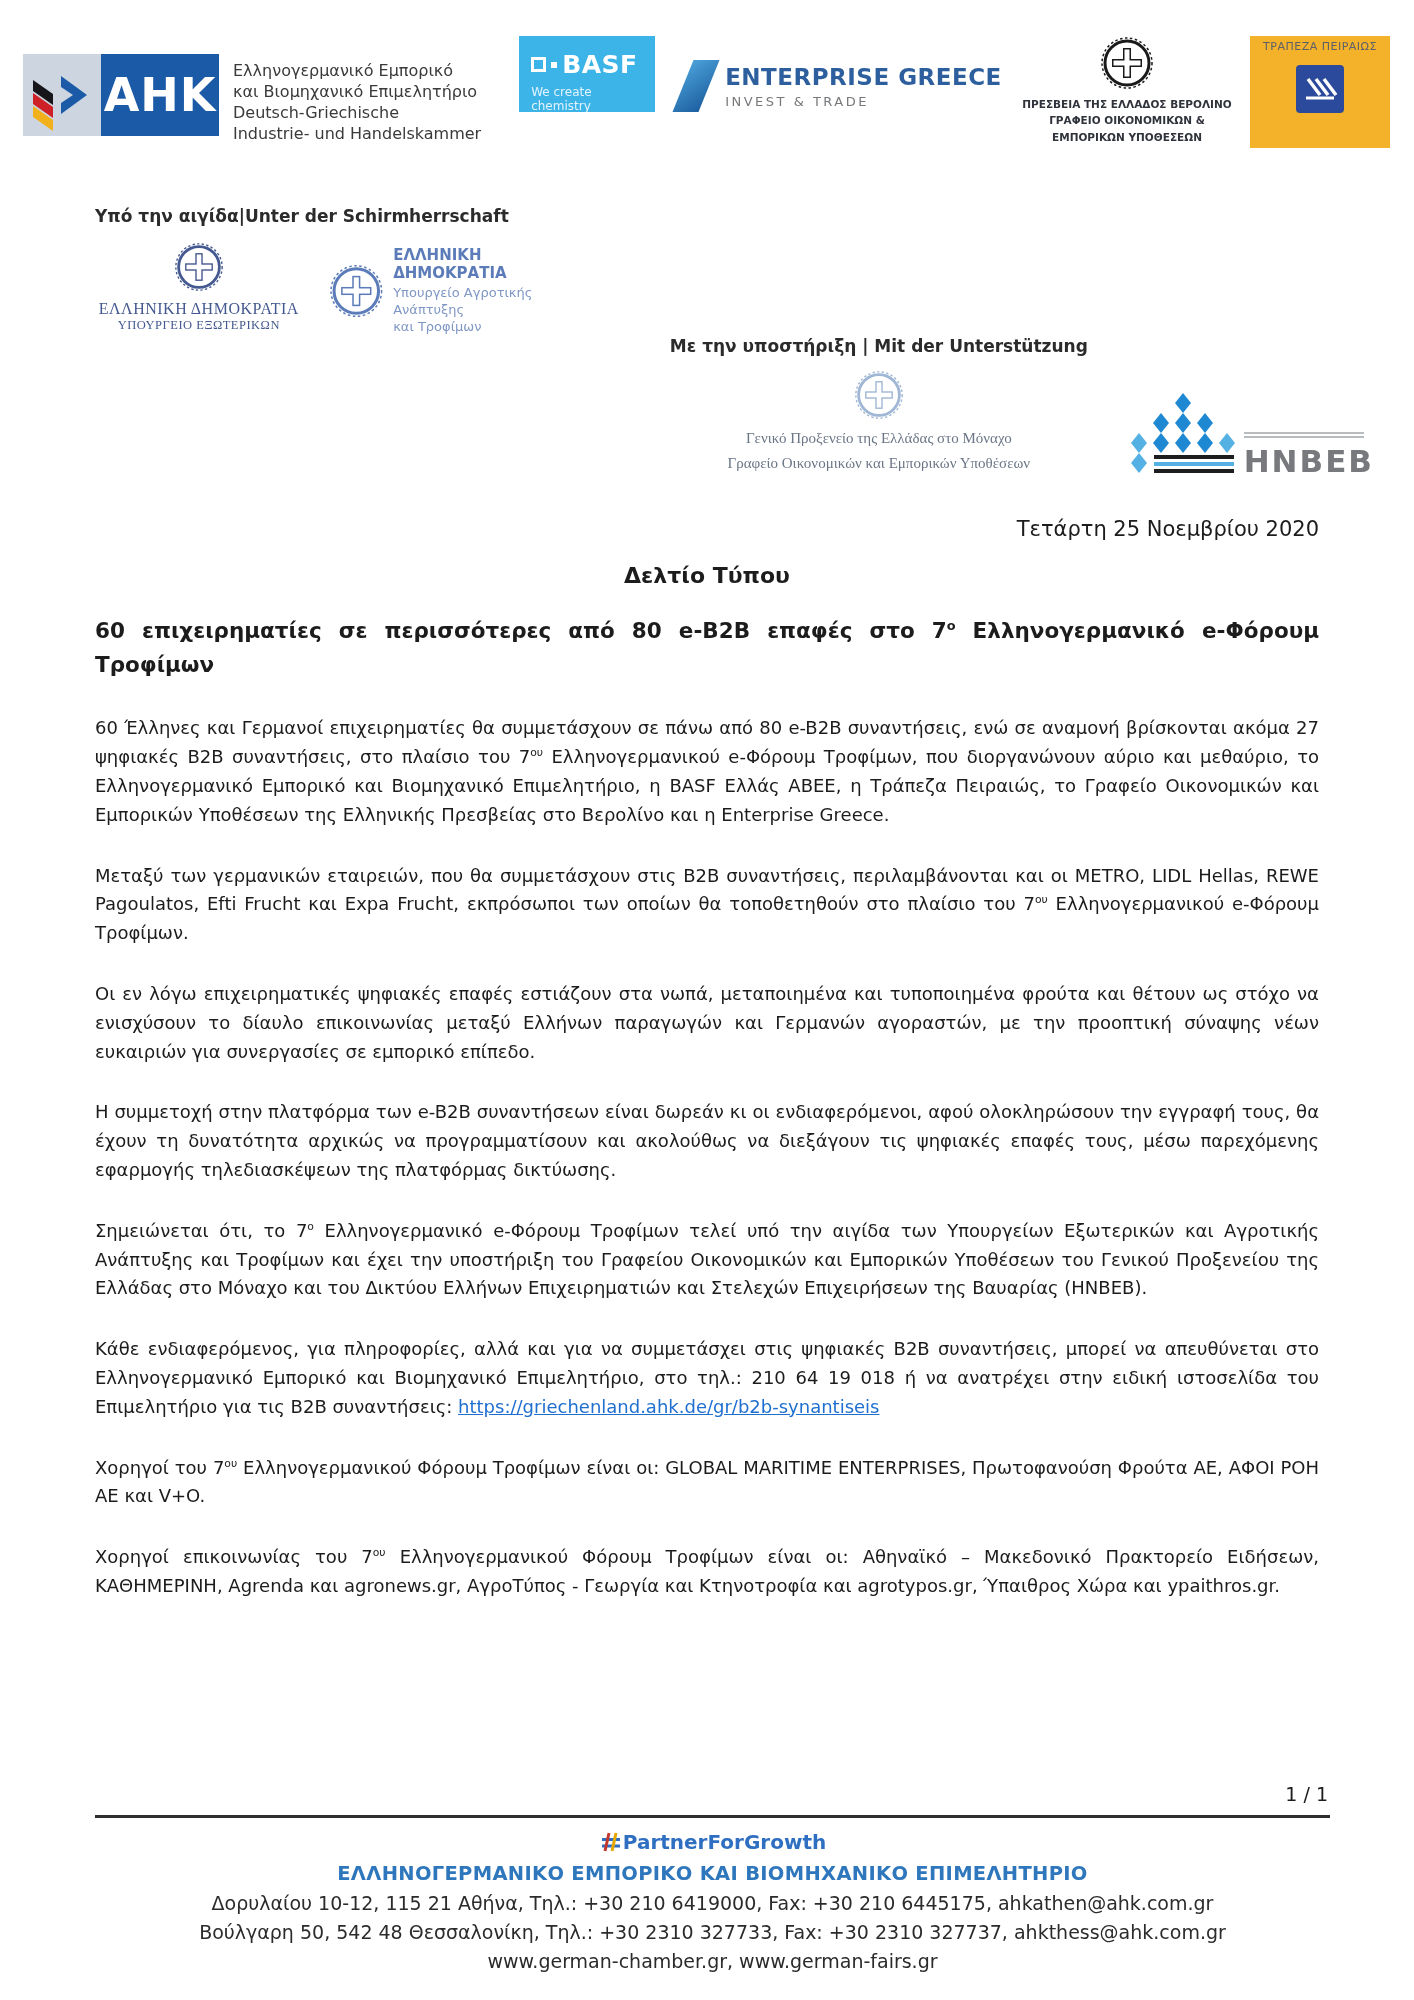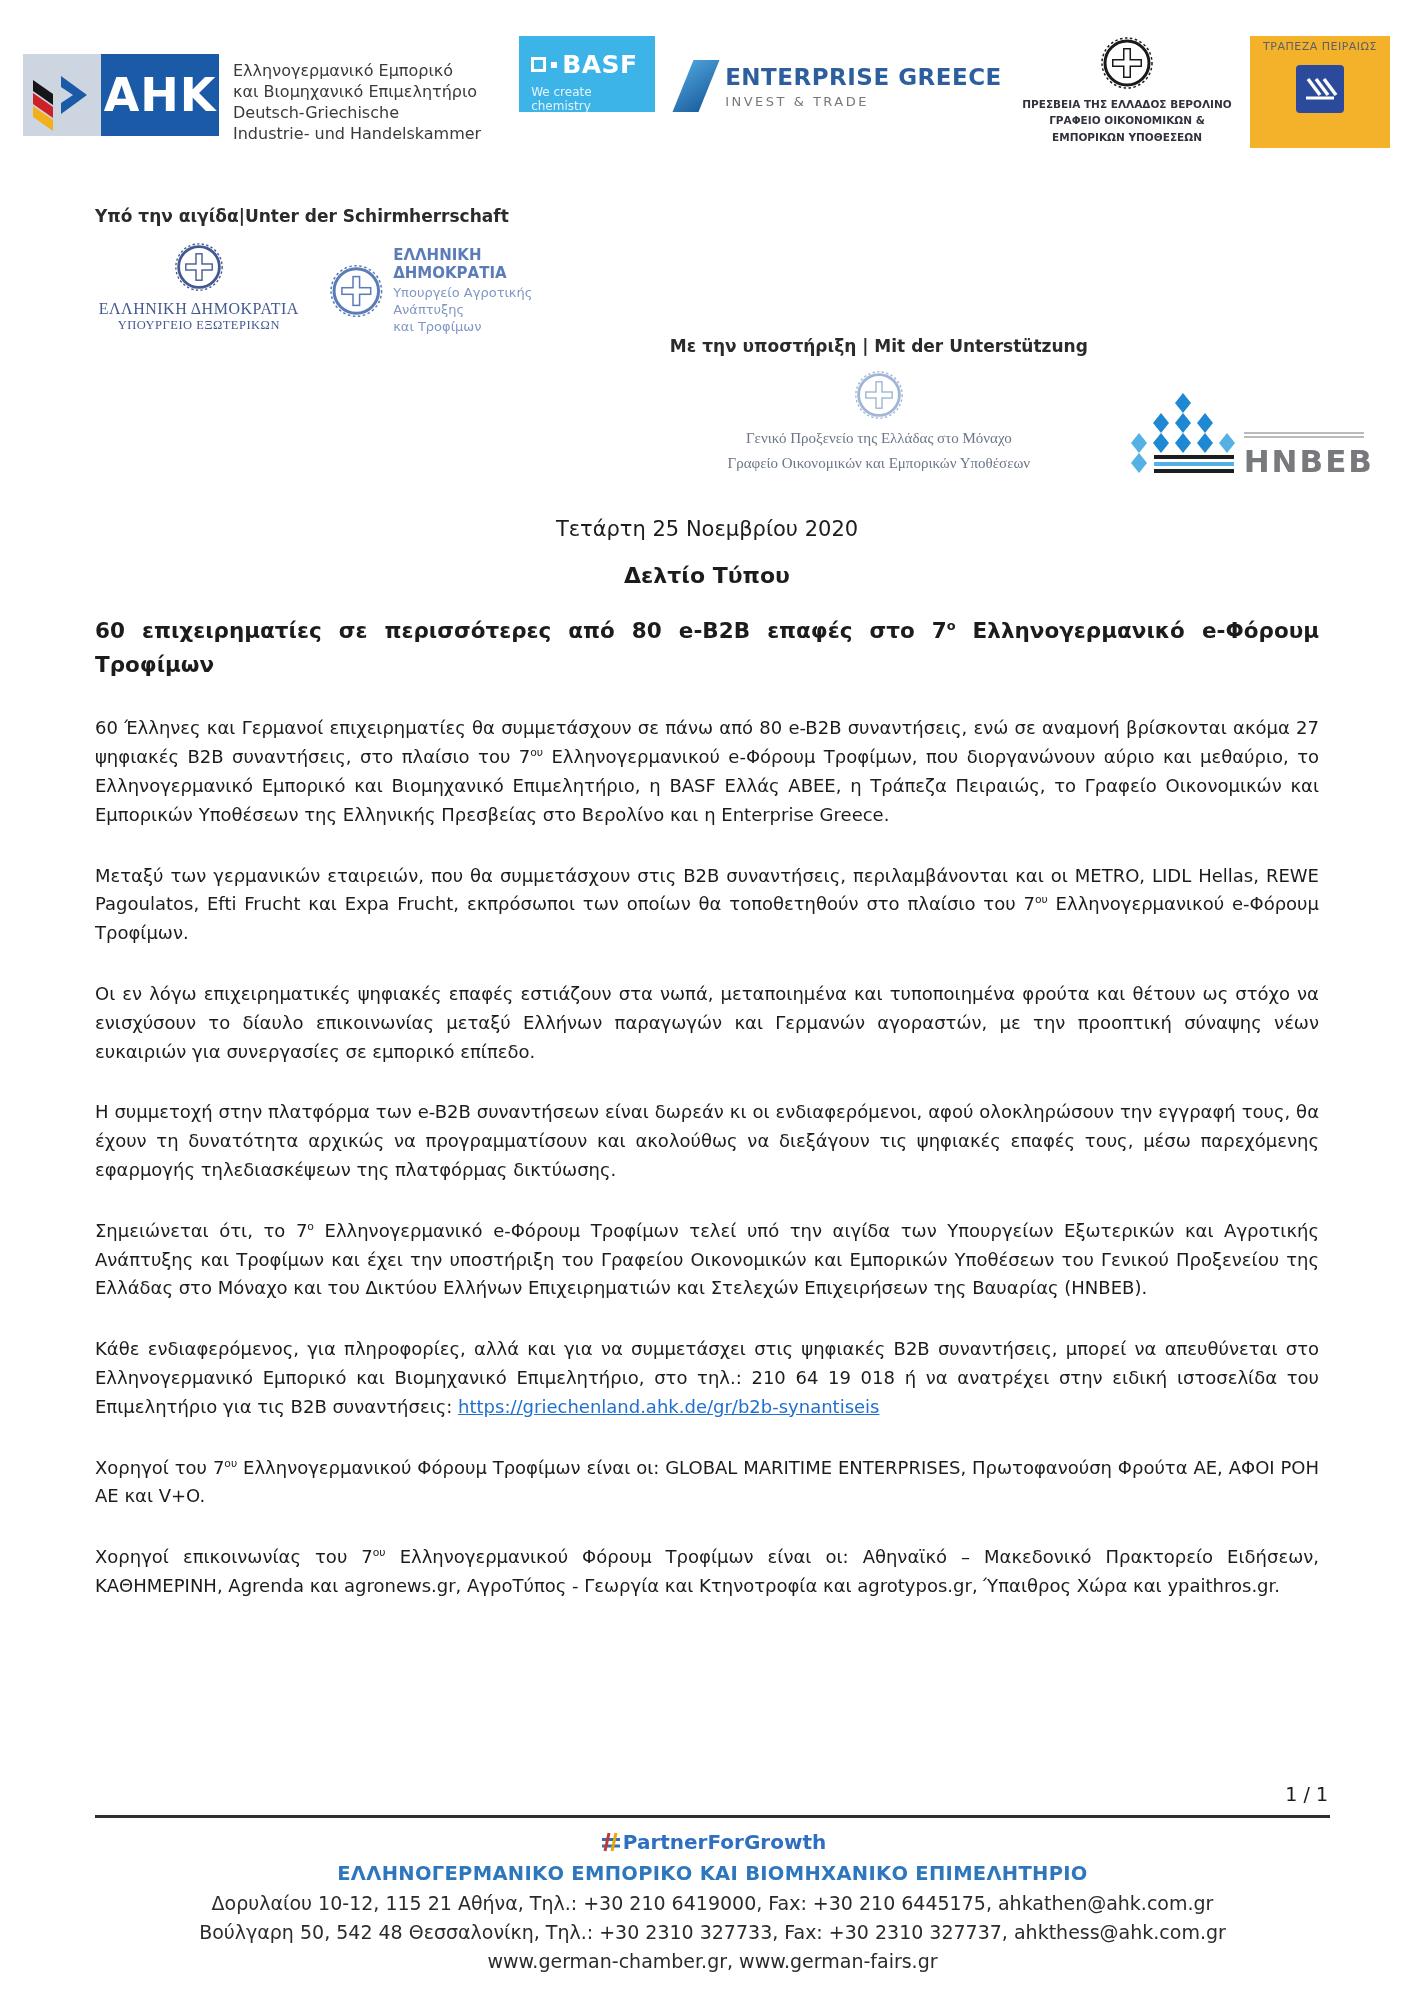--- a/index.html
+++ b/index.html
@@ -50,21 +50,21 @@
   .agri-line2 { font-size:13px; color:#7f97c4; margin-top:3px; line-height:1.3; }
   .support-inner { text-align:center; width:480px; }
   .consulate-emblem { margin:14px auto 6px auto; display:block; }
   .consulate-lines { font-family:"Liberation Serif","DejaVu Serif",serif; font-size:15px; color:#6b7687; line-height:1.7; }
   .hnbeb-block { margin-left:24px; margin-top:48px; display:flex; align-items:flex-end; }
   .hnbeb-text { color:#77797c; font-weight:bold; font-size:31px; letter-spacing:2px; line-height:1; margin-left:6px; }
   .hnbeb-caption { height:10px; margin-bottom:4px; margin-left:6px; }
   .hnbeb-caption div { height:2px; background:#b9bcbe; margin-bottom:2px; width:120px; }
   
   .doc-body { margin:0 95px; }
-  .doc-date { text-align:center; font-size:21px; margin-top:40px; }
+  .doc-date { text-align:right; font-size:21px; margin-top:40px; }
   .doc-type { text-align:center; font-size:22px; font-weight:bold; margin-top:22px; }
   .headline { font-size:21.5px; font-weight:bold; line-height:1.6; text-align:justify; margin-top:26px; }
   .para { font-size:18px; line-height:1.6; text-align:justify; margin-top:32px; }
   .para sup, .headline sup { font-size:.6em; vertical-align:super; line-height:0; }
   a.doc-link { color:#1f6fd0; text-decoration:underline; }
   
   .footer { position:absolute; left:95px; right:84px; bottom:28px; }
   .page-num { text-align:right; font-size:19px; color:#1c1c1c; padding-right:2px; }
   .footer-rule { border:none; border-top:3px solid #2e2e2e; margin-top:10px; }
   .partner-line { text-align:center; margin-top:12px; display:flex; align-items:center; justify-content:center; }

